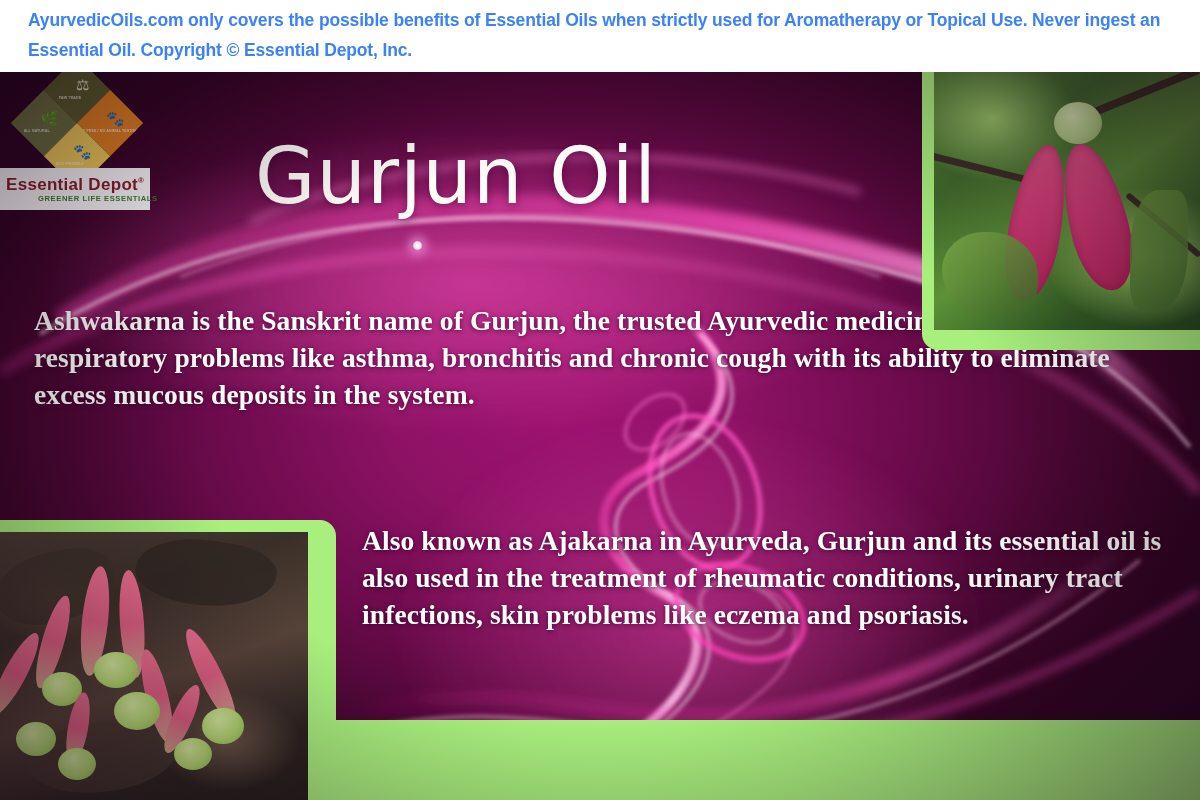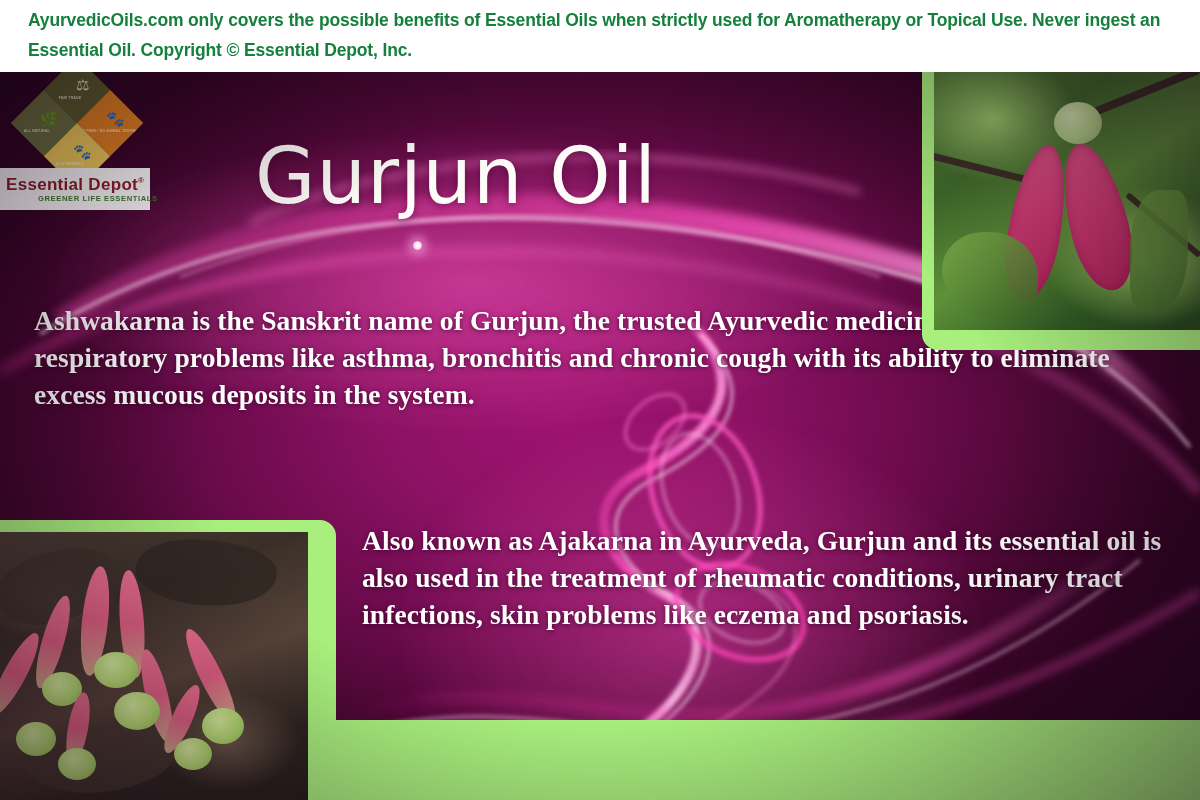--- a/index.html
+++ b/index.html
@@ -23,21 +23,21 @@
 
   
   .disclaimer {
     position: absolute;
     left: 0; top: 0;
     width: 1200px;
     height: 72px;
     background: #ffffff;
     box-sizing: border-box;
     padding: 5px 18px 0 28px;
-    color: #15803d;
+    color: #3b82f6;
     font-family: "Liberation Sans", sans-serif;
     font-weight: bold;
     font-size: 17.5px;
     line-height: 30px;
     letter-spacing: -0.15px;
     text-align: left;
   }
 
   
   .stage {

